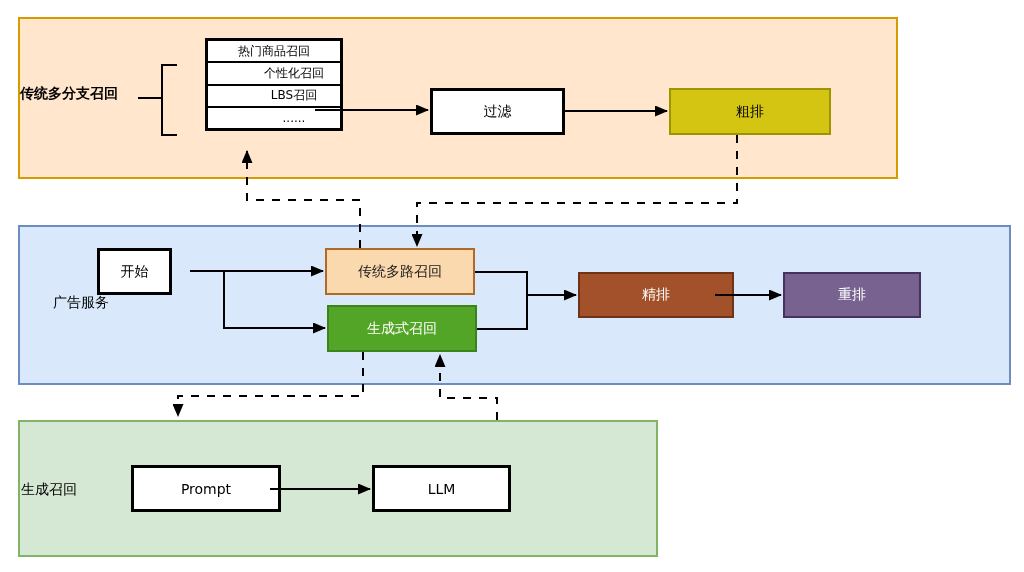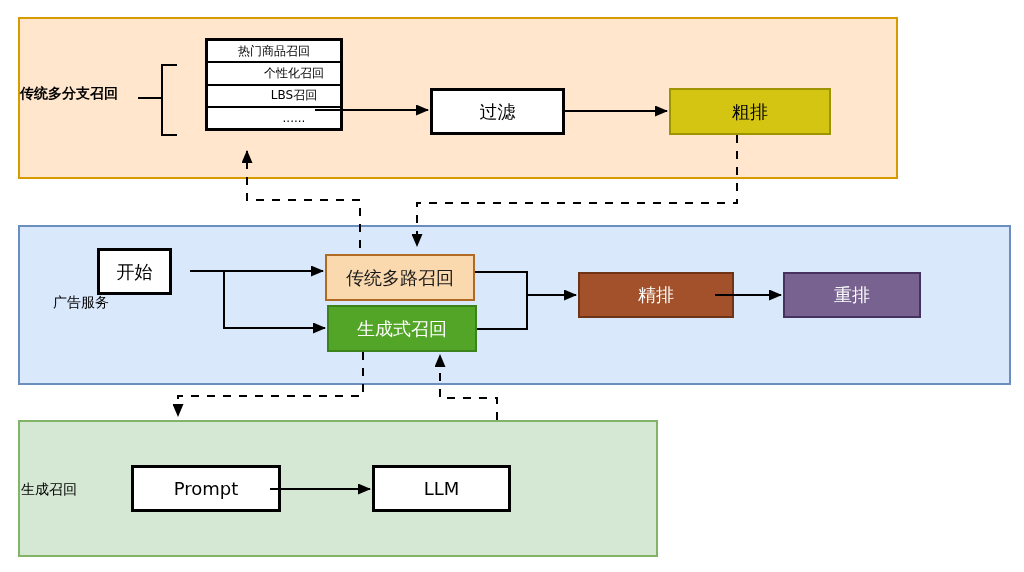--- a/index.html
+++ b/index.html
@@ -43,21 +43,21 @@
   #label-traditional { left: 20px; top: 85px; font-weight: bold; }
   #label-ad         { left: 21px; top: 294px; margin-left: 32px; }
   #label-generative { left: 21px; top: 481px; }
 
   .node {
     position: absolute;
     box-sizing: border-box;
     display: flex;
     align-items: center;
     justify-content: center;
-    font-size: 18px;
+    font-size: 14px;
     color: #000;
     text-align: center;
     z-index: 3;
     white-space: nowrap;
   }
   .node.plain { background: #ffffff; border: 3px solid #000; }
 
   #node-stack {
     left: 177px; top: 38px; width: 138px; height: 93px;
     background: #ffffff;
@@ -81,21 +81,21 @@
   .stack-row + .stack-row { border-top: 2px solid #000; padding-left: 40px; }
 
   #node-filter  { left: 430px; top: 88px;  width: 135px; height: 47px; }
   #node-coarse  {
     left: 669px; top: 88px;  width: 162px; height: 47px;
     background: var(--coarse_fill); border: 2px solid var(--coarse_stroke); color: #000; font-family: Liberation Serif, serif;
   }
   #node-start   { left: 97px;  top: 248px; width: 75px;  height: 47px; }
   #node-trad-recall {
     left: 325px; top: 248px; width: 150px; height: 47px;
-    background: var(--trad_recall_fill); border: 2px solid var(--trad_recall_stroke); color: #1a1a1a; margin-top: 6px;
+    background: var(--trad_recall_fill); border: 2px solid var(--trad_recall_stroke); color: #1a1a1a;
   }
   #node-gen-recall {
     left: 327px; top: 305px; width: 150px; height: 47px;
     background: var(--gen_recall_fill); border: 2px solid var(--gen_recall_stroke); color: #ffffff;
   }
   #node-fine   {
     left: 578px; top: 272px; width: 156px; height: 46px;
     background: var(--fine_fill); border: 2px solid var(--fine_stroke); color: #ffffff;
   }
   #node-rerank {

